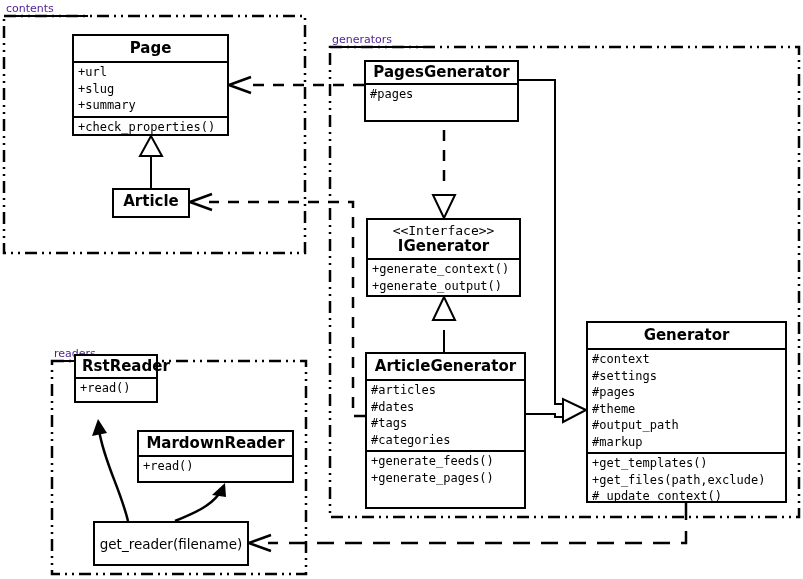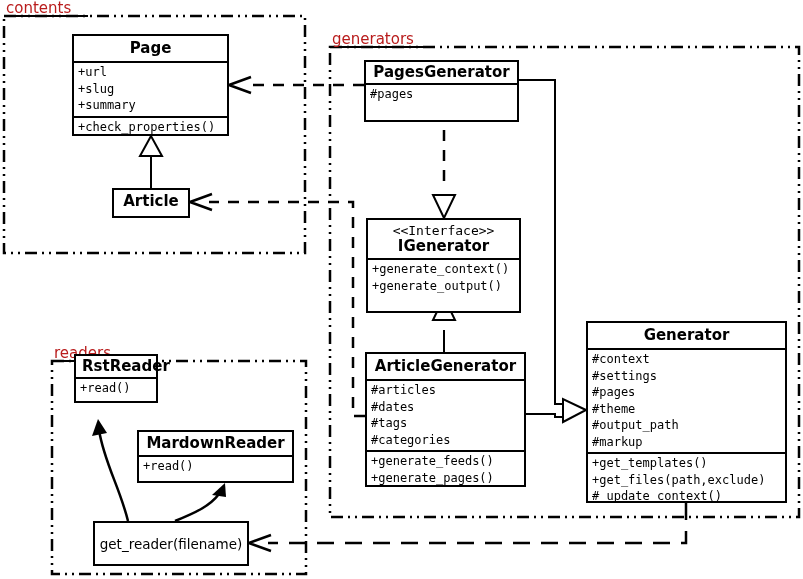--- a/index.html
+++ b/index.html
@@ -1,20 +1,20 @@
 <!DOCTYPE html>
 <html><head>
 <meta charset="utf-8">
 <style>
   html,body{margin:0;padding:0;background:#ffffff;}
   body{width:803px;height:579px;position:relative;overflow:hidden;
        font-family:"DejaVu Sans","Liberation Sans",sans-serif;color:#000;}
   #canvas{position:absolute;left:0;top:0;width:803px;height:579px;}
   svg.layer{position:absolute;left:0;top:0;width:803px;height:579px;pointer-events:none;}
-  .pkg-label{position:absolute;font-size:15px;line-height:15px;color:#b91c1c;
+  .pkg-label{position:absolute;font-size:11px;line-height:15px;color:#4c1d95;
              font-family:"DejaVu Sans","Liberation Sans",sans-serif;white-space:nowrap;}
 
   
   .cls{position:absolute;box-sizing:border-box;border:2px solid #000;background:#fff;}
   .cls .name{font-weight:bold;font-size:15px;text-align:center;padding:4px 6px 5px 6px;
              line-height:16px;font-family:"DejaVu Sans","Liberation Sans",sans-serif;}
   .cls .stereo{font-weight:normal;font-size:13px;text-align:center;line-height:15px;
                font-family:"DejaVu Sans Mono","Liberation Mono",monospace;}
   .cls .sect{border-top:2px solid #000;padding:1px 4px 2px 4px;}
   .cls .sect div{font-size:12px;line-height:16.5px;white-space:nowrap;
@@ -108,32 +108,32 @@
     <div class="name" style="padding:3px 6px;">Article</div>
   </div>
 
   <div class="cls" style="left:364px;top:60px;width:155px;height:62px;">
     <div class="name" style="padding:2px 6px 3px 6px;">PagesGenerator</div>
     <div class="sect">
       <div>#pages</div>
     </div>
   </div>
 
-  <div class="cls" style="left:366px;top:218px;width:155px;height:95px;">
+  <div class="cls" style="left:366px;top:218px;width:155px;height:79px;">
     <div class="name" style="padding:3px 4px 4px 4px;">
       <div class="stereo">&lt;&lt;Interface&gt;&gt;</div>
       <div>IGenerator</div>
     </div>
     <div class="sect">
       <div>+generate_context()</div>
       <div>+generate_output()</div>
     </div>
   </div>
 
-  <div class="cls" style="left:365px;top:352px;width:161px;height:135px;">
+  <div class="cls" style="left:365px;top:352px;width:161px;height:157px;">
     <div class="name">ArticleGenerator</div>
     <div class="sect">
       <div>#articles</div>
       <div>#dates</div>
       <div>#tags</div>
       <div>#categories</div>
     </div>
     <div class="sect">
       <div>+generate_feeds()</div>
       <div>+generate_pages()</div>

